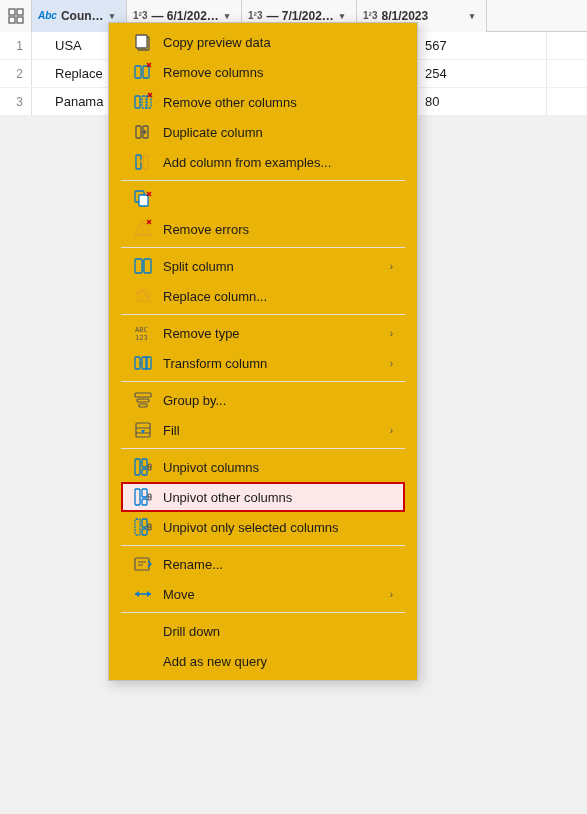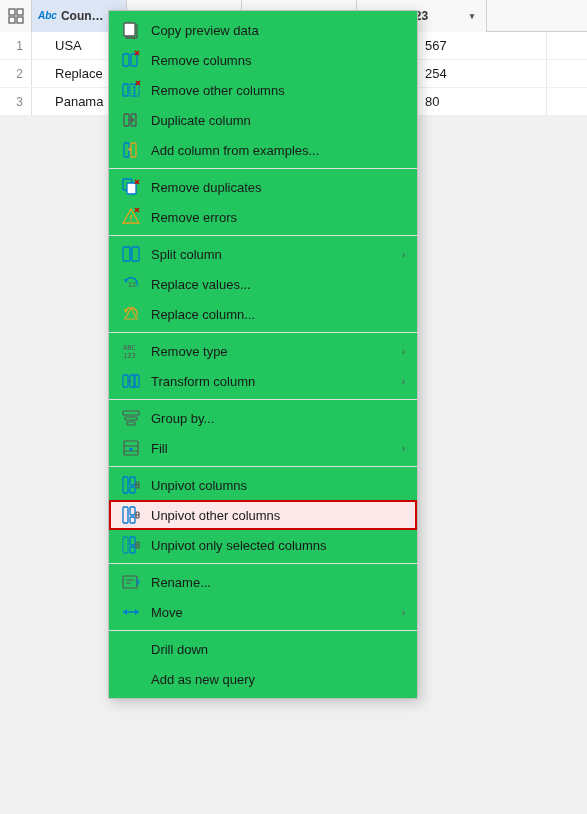--- a/index.html
+++ b/index.html
@@ -101,28 +101,28 @@
       color: #1a1a1a;
       overflow: hidden;
       text-overflow: ellipsis;
       white-space: nowrap;
       margin-left: 15px;
     }
 
     
     .context-menu {
       position: absolute;
-      top: 10px;
+      top: 22px;
       left: 108px;
       width: 310px;
-      background: #22c55e;
+      background: #eab308;
       border: 1px solid #c0c0c0;
       box-shadow: 3px 3px 12px rgba(0,0,0,0.2);
       z-index: 1000;
-      padding: 4px 0;
+      padding: 4px 12px;
     }
 
     .menu-item {
       display: flex;
       align-items: center;
       padding: 5px 12px 5px 8px;
       cursor: pointer;
       height: 30px;
       position: relative;
     }
@@ -292,21 +292,20 @@
 
   <div class="menu-item">
     <div class="menu-icon">
       <svg width="20" height="20" viewBox="0 0 20 20">
         <rect x="2" y="2" width="9" height="11" rx="1" fill="none" stroke="#0078d4" stroke-width="1.3"></rect>
         <rect x="6" y="6" width="9" height="11" rx="1" fill="white" stroke="#0078d4" stroke-width="1.3"></rect>
         <line x1="14" y1="3" x2="18" y2="7" stroke="#cc0000" stroke-width="1.5"></line>
         <line x1="18" y1="3" x2="14" y2="7" stroke="#cc0000" stroke-width="1.5"></line>
       </svg>
     </div>
-    <span class="menu-label">Remove duplicates</span>
   </div>
 
   <div class="menu-item">
     <div class="menu-icon">
       <svg width="20" height="20" viewBox="0 0 20 20">
         <polygon points="10,2 18,16 2,16" fill="none" stroke="#e8a020" stroke-width="1.3"></polygon>
         <line x1="10" y1="8" x2="10" y2="12" stroke="#e8a020" stroke-width="1.5"></line>
         <circle cx="10" cy="14" r="0.8" fill="#e8a020"></circle>
         <line x1="14" y1="1" x2="18" y2="5" stroke="#cc0000" stroke-width="1.5"></line>
         <line x1="18" y1="1" x2="14" y2="5" stroke="#cc0000" stroke-width="1.5"></line>
@@ -325,31 +324,20 @@
         <line x1="9" y1="5" x2="11" y2="5" stroke="#0078d4" stroke-width="1"></line>
         <line x1="9" y1="8" x2="11" y2="8" stroke="#0078d4" stroke-width="1"></line>
         <line x1="9" y1="11" x2="11" y2="11" stroke="#0078d4" stroke-width="1"></line>
         <line x1="9" y1="14" x2="11" y2="14" stroke="#0078d4" stroke-width="1"></line>
       </svg>
     </div>
     <span class="menu-label">Split column</span>
     <span class="menu-arrow">›</span>
   </div>
 
-  <div class="menu-item">
-    <div class="menu-icon">
-      <svg width="20" height="20" viewBox="0 0 20 20">
-        <path d="M4 8 A6 6 0 1 1 16 12" fill="none" stroke="#0078d4" stroke-width="1.4"></path>
-        <polygon points="3,5 7,5 5,9" fill="#0078d4"></polygon>
-        <text x="7" y="13" font-size="7" fill="#555">1</text>
-        <text x="11" y="13" font-size="7" fill="#555">2</text>
-      </svg>
-    </div>
-    <span class="menu-label">Replace values...</span>
-  </div>
 
   <div class="menu-item">
     <div class="menu-icon">
       <svg width="20" height="20" viewBox="0 0 20 20">
         <path d="M4 8 A6 6 0 1 1 16 12" fill="none" stroke="#e8a020" stroke-width="1.4"></path>
         <polygon points="3,5 7,5 5,9" fill="#e8a020"></polygon>
         <polygon points="10,4 16,15 4,15" fill="none" stroke="#e8a020" stroke-width="1.1"></polygon>
       </svg>
     </div>
     <span class="menu-label">Replace column...</span>

